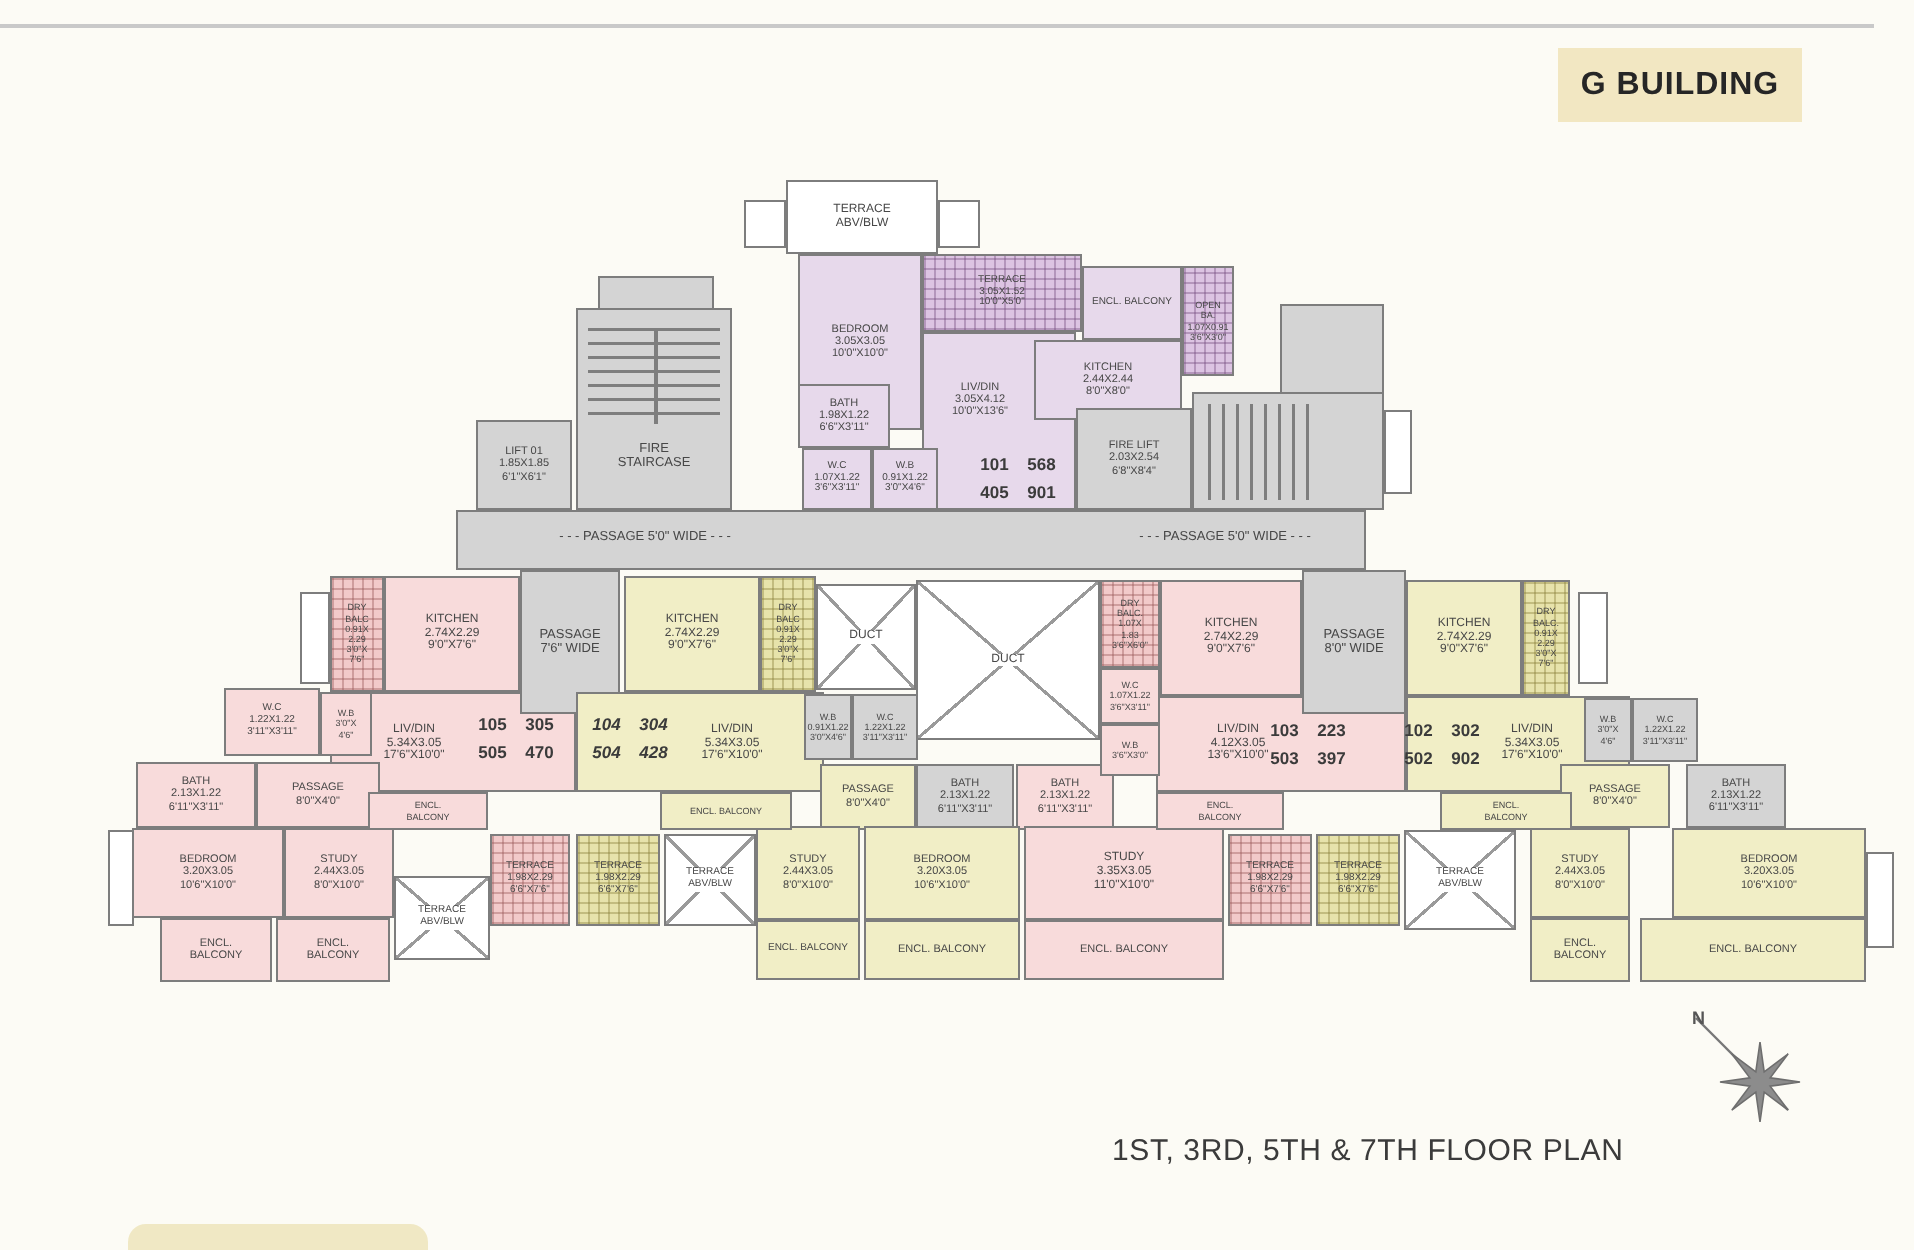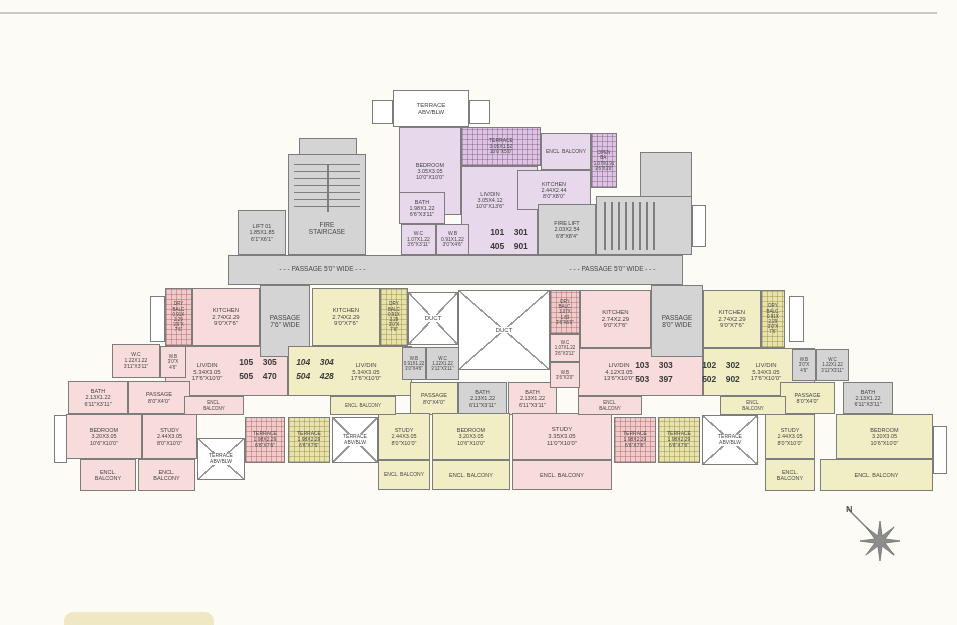--- a/index.html
+++ b/index.html
@@ -42,20 +42,21 @@
   .t-cross span{background:#fff;padding:0 1px;}
   .t-steps-h{border:none;background:repeating-linear-gradient(180deg,#7e7e7e 0 1.5px,#d4d4d4 1.5px 7px);}
   .t-steps-h::after{content:"";position:absolute;left:50%;top:0;bottom:0;width:2px;background:#7e7e7e;}
   .t-steps-v{border:none;background:repeating-linear-gradient(90deg,#7e7e7e 0 1.5px,#d4d4d4 1.5px 7px);}
 </style>
 </head>
 <body>
 
 <div class="canvas">
   <div class="top-rule"></div>
+  <div class="badge">G BUILDING</div>
   <div id="plan">
       <div class="room t-white" style="left: 393px; top: 90px; width: 76px; height: 37px;">
         <span>TERRACE</span>
         <span>ABV/BLW</span>
       </div>
       <div class="room t-white" style="left: 372px; top: 100px; width: 21px; height: 24px;"></div>
       <div class="room t-white" style="left: 469px; top: 100px; width: 21px; height: 24px;"></div>
       <div class="room t-purple" style="left: 461px; top: 166px; width: 77px; height: 89px;"></div>
       <div class="room t-purple" style="left: 399px; top: 127px; width: 62px; height: 88px; font-size: 5.5px;">
         <span>BEDROOM</span>
@@ -95,21 +96,21 @@
         <span>W.B</span>
         <span>0.91X1.22</span>
         <span>3'0"X4'6"</span>
       </div>
       <div class="room t-label" style="left: 461px; top: 180px; width: 58px; height: 40px; font-size: 5.5px;">
         <span>LIV/DIN</span>
         <span>3.05X4.12</span>
         <span>10'0"X13'6"</span>
       </div>
       <div class="room t-nums" style="left: 480px; top: 226px; width: 58px; height: 28px;">
-        <span>101 301</span>
+        <span>101 568</span>
         <span>405 901</span>
       </div>
       <div class="room t-gray" style="left: 299px; top: 138px; width: 58px; height: 18px;"></div>
       <div class="room t-gray" style="left: 288px; top: 154px; width: 78px; height: 101px;"></div>
       <div class="room t-steps-h" style="left: 294px; top: 164px; width: 66px; height: 48px;"></div>
       <div class="room t-label" style="left: 294px; top: 215px; width: 66px; height: 26px; font-size: 6.5px;">
         <span>FIRE</span>
         <span>STAIRCASE</span>
       </div>
       <div class="room t-gray" style="left: 238px; top: 210px; width: 48px; height: 45px; font-size: 5.5px;">
@@ -330,21 +331,21 @@
       <div class="room t-pink" style="left: 578px; top: 396px; width: 64px; height: 19px; font-size: 4.5px;">
         <span>ENCL.</span>
         <span>BALCONY</span>
       </div>
       <div class="room t-label" style="left: 580px; top: 352px; width: 78px; height: 40px;">
         <span>LIV/DIN</span>
         <span>4.12X3.05</span>
         <span>13'6"X10'0"</span>
       </div>
       <div class="room t-nums" style="left: 628px; top: 356px; width: 52px; height: 34px;">
-        <span>103 303</span>
+        <span>103 223</span>
         <span>503 397</span>
       </div>
       <div class="room t-yellow" style="left: 703px; top: 348px; width: 112px; height: 48px;"></div>
       <div class="room t-yellow" style="left: 703px; top: 290px; width: 58px; height: 58px;">
         <span>KITCHEN</span>
         <span>2.74X2.29</span>
         <span>9'0"X7'6"</span>
       </div>
       <div class="room t-hatch-yellow" style="left: 761px; top: 290px; width: 24px; height: 58px; font-size: 4.5px;">
         <span>DRY</span>
@@ -413,19 +414,20 @@
         <span>LIV/DIN</span>
         <span>5.34X3.05</span>
         <span>17'6"X10'0"</span>
       </div>
       <div class="room t-nums" style="left: 696px; top: 356px; width: 50px; height: 34px;">
         <span>102 302</span>
         <span>502 902</span>
       </div>
       <div class="room t-white" style="left: 933px; top: 426px; width: 14px; height: 48px;"></div>
     </div>
+  <div class="caption">1ST, 3RD, 5TH &amp; 7TH FLOOR PLAN</div>
   <svg class="compass" viewBox="0 0 64 64">
     <line x1="6" y1="6" x2="52" y2="52" stroke="#777" stroke-width="1.2"></line>
     <polygon points="58,38 43.1,40.1 52.1,52.1 40.1,43.1 38,58 35.9,43.1 23.9,52.1 32.9,40.1 18,38 32.9,35.9 23.9,23.9 35.9,32.9 38,18 40.1,32.9 52.1,23.9 43.1,35.9" fill="#8c8c8c" stroke="#6e6e6e" stroke-width="0.8"></polygon>
   </svg>
   <span class="compass-n">N</span>
   <div class="blob"></div>
 </div>
 
 </body></html>

